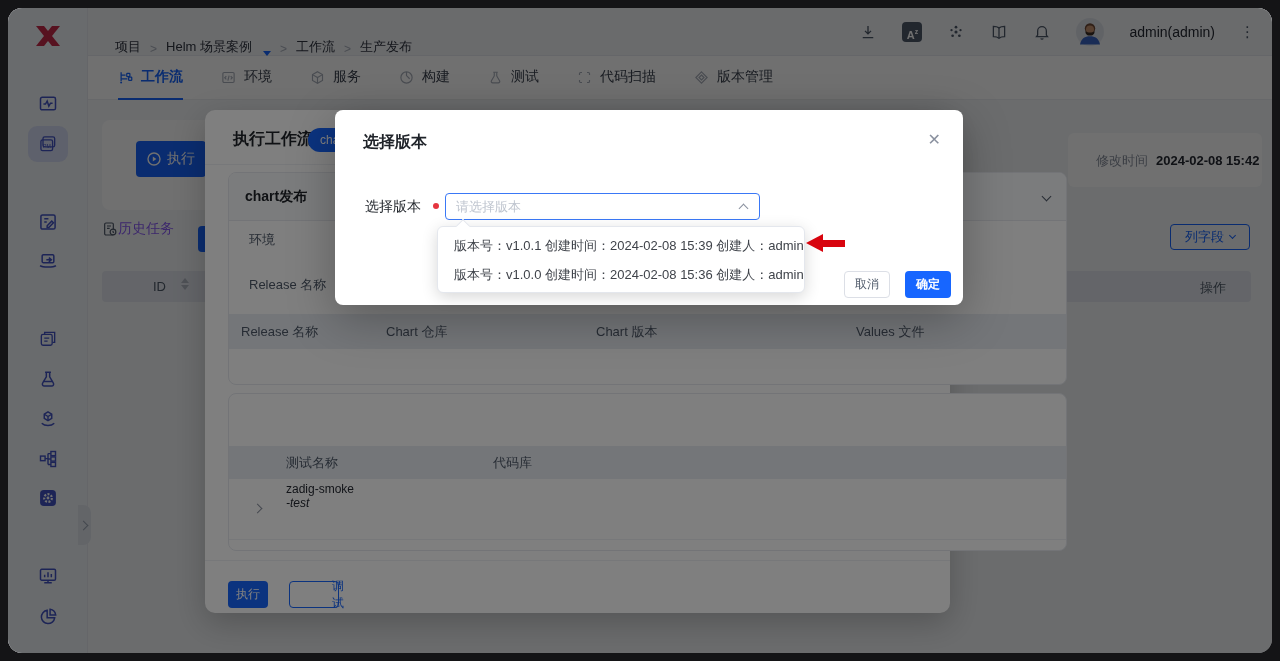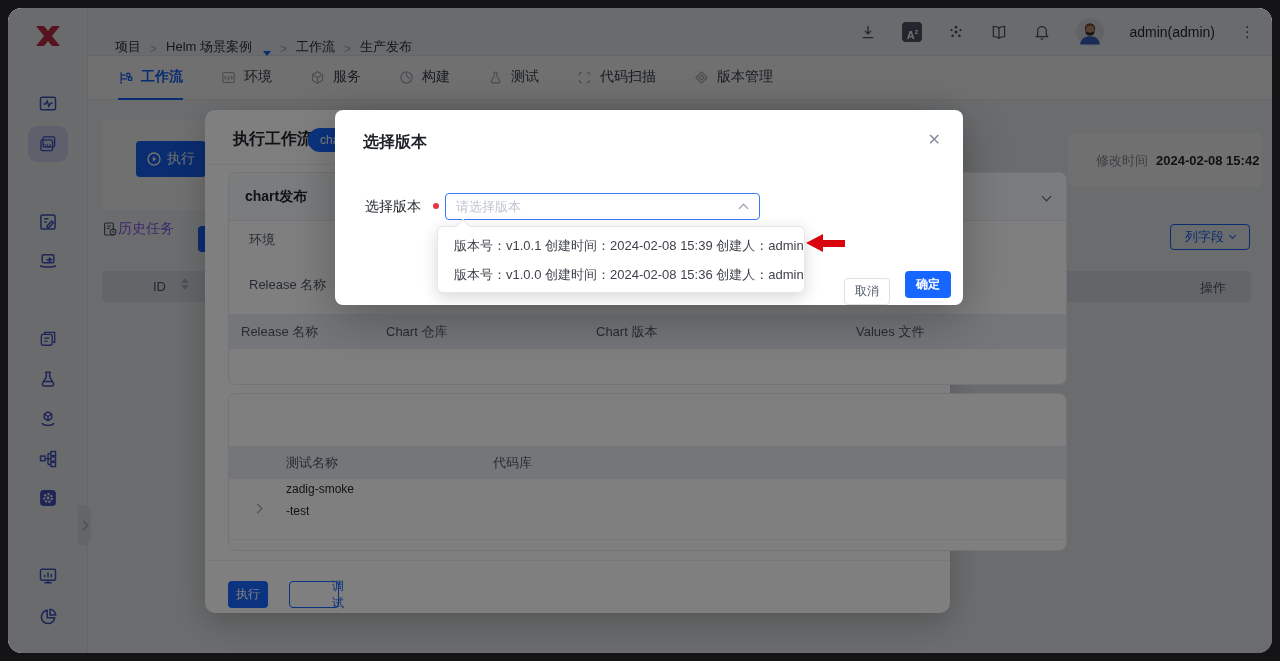--- a/index.html
+++ b/index.html
@@ -53,21 +53,21 @@
   .tab { display:flex; align-items:center; gap:8px; font-size:14px; color:#3c4350;
     border-bottom:2px solid transparent; height:44px; cursor:pointer; }
   .tab.active { color:#1766ff; border-bottom-color:#1766ff; font-weight:bold; }
 
   
   .card { position:absolute; background:#fff; border-radius:8px; z-index:2; }
   .btn { display:flex; align-items:center; justify-content:center; gap:6px;
     border-radius:4px; cursor:pointer; }
   .btn-primary { background:#1766ff; color:#fff; }
   .btn-ghost { background:#fff; border:1px solid #1766ff; color:#1766ff; }
-  .btn-plain { background:#fff; border:1px solid #dcdfe6; color:#4e5969;margin-top:7px; }
+  .btn-plain { background:#fff; border:1px solid #dcdfe6; color:#4e5969; }
   .hist { position:absolute; left:94px; top:212px; display:flex; align-items:center;
     gap:0; font-size:14px; color:#8b5cf6; z-index:2; }
   .band { position:absolute; left:94px; top:263px; width:1149px; height:31px;
     background:#e4e8ef; border-radius:4px; z-index:2; font-size:13px; color:#4e5969; }
   .sorters { display:inline-block; vertical-align:middle; margin-left:5px; }
   .sorters div { width:0; height:0; border-left:4px solid transparent;
     border-right:4px solid transparent; }
   .sorters .upA { border-bottom:5px solid #b3b9c4; margin-bottom:2px; }
   .sorters .dnA { border-top:5px solid #b3b9c4; }
   .mod-line { position:absolute; left:1088px; top:144px; font-size:13px;
@@ -411,21 +411,21 @@
     </div>
 
     <div class="panel" style="top:283px; height:158px;">
       <div class="thead" style="top:52px; height:33px;">
         <span style="left:57px;">测试名称</span>
         <span style="left:264px;">代码库</span>
       </div>
       <span class="chev right" style="position:absolute; left:25px; top:111px; border-color:#8a919f;"></span>
       <div style="position:absolute; left:57px; top:88px; font-size:12px; color:#262a33; line-height:14px;">
         <div>zadig-smoke</div>
-        <div style="margin-top:8px;">-test</div>
+        <div style="margin-top:0;font-style:italic;">-test</div>
       </div>
       <div style="position:absolute; left:0; top:145px; width:100%; height:1px; background:#eef0f4;"></div>
     </div>
 
     <div class="dlg-sep" style="top:450px;"></div>
     <div class="btn btn-primary" style="position:absolute; left:23px; top:471px; width:40px; height:27px; font-size:12px;">
       <span>执行</span>
     </div>
     <div class="btn btn-ghost" style="position:absolute; left:84px; top:471px; width:40px; height:27px; font-size:12px;padding-left:48px;">
       <span>调试</span>

